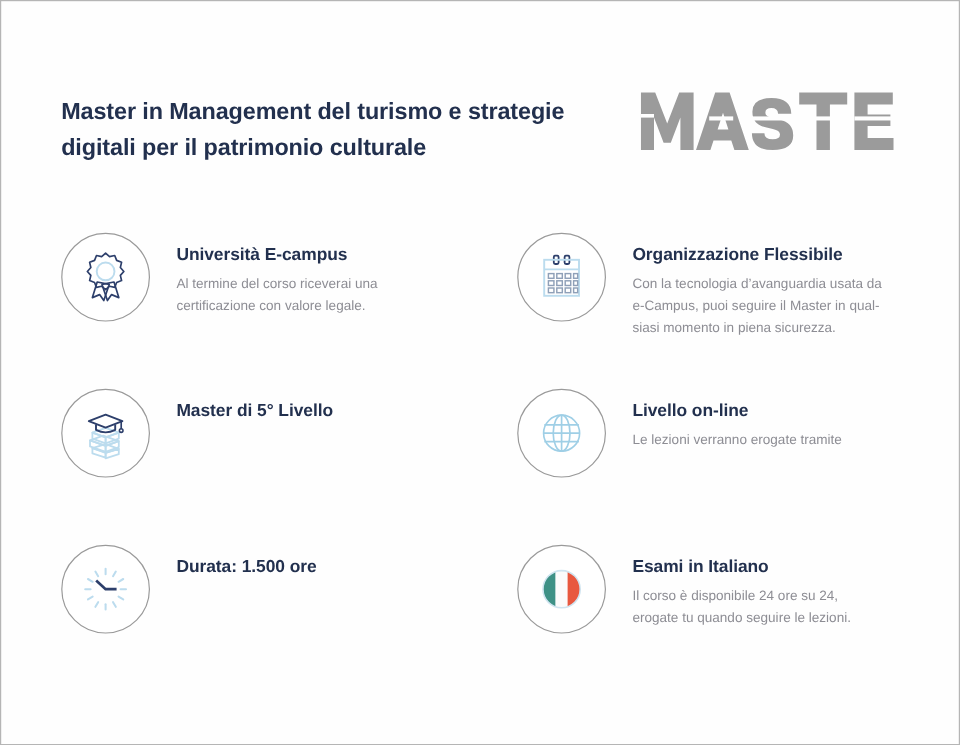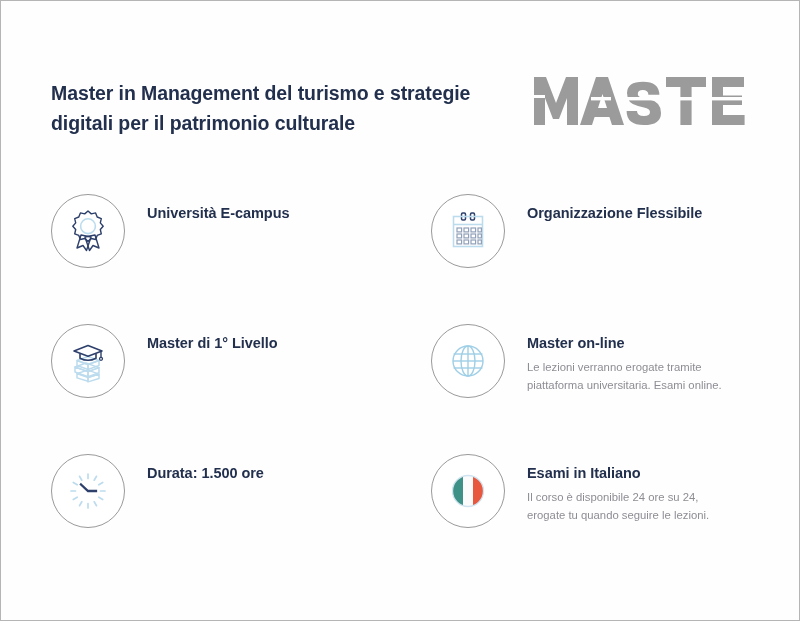--- a/index.html
+++ b/index.html
@@ -152,20 +152,24 @@
       <div class="icon-ring">
         <svg width="46" height="46" viewBox="0 0 46 46" aria-hidden="true">
           <path d="M16 27 l-4 13 l6 -2.5 l3.5 5 l4.5 -13.5 z" fill="none" stroke="#2d3f6b" stroke-width="1.4" stroke-linejoin="round"></path>
           <path d="M30 27 l4 13 l-6 -2.5 l-3.5 5 l-4.5 -13.5 z" fill="none" stroke="#2d3f6b" stroke-width="1.4" stroke-linejoin="round"></path>
           <path d="M23 3 l3.3 2.9 l4.3 -1 l1.6 4.1 l4.1 1.6 l-1 4.3 l2.9 3.3 l-2.9 3.3 l1 4.3 l-4.1 1.6 l-1.6 4.1 l-4.3 -1 l-3.3 2.9 l-3.3 -2.9 l-4.3 1 l-1.6 -4.1 l-4.1 -1.6 l1 -4.3 l-2.9 -3.3 l2.9 -3.3 l-1 -4.3 l4.1 -1.6 l1.6 -4.1 l4.3 1 z" fill="none" stroke="#2d3f6b" stroke-width="1.4" stroke-linejoin="round"></path>
           <circle cx="23" cy="18.2" r="7.4" fill="none" stroke="#bcdcee" stroke-width="1.6"></circle>
         </svg>
       </div>
       <div class="feature-text">
         <div class="feature-title">Università E-campus</div>
+        <div class="feature-body">
+          <span class="ln">Al termine del corso riceverai una</span>
+          <span class="ln">certificazione con valore legale.</span>
+        </div>
       </div>
     </div>
 
     <div class="feature col-right">
       <div class="icon-ring">
         <svg width="46" height="46" viewBox="0 0 46 46" aria-hidden="true">
           <rect x="16.5" y="5" width="4" height="7" rx="1.2" fill="none" stroke="#2d3f6b" stroke-width="1.5"></rect>
           <rect x="25.5" y="5" width="4" height="7" rx="1.2" fill="none" stroke="#2d3f6b" stroke-width="1.5"></rect>
           <rect x="8.5" y="8.5" width="29" height="30" fill="none" stroke="#bcdcee" stroke-width="1.6"></rect>
           <line x1="8.5" y1="16.5" x2="37.5" y2="16.5" stroke="#bcdcee" stroke-width="1.6"></line>
@@ -180,20 +184,25 @@
             <rect x="33" y="26" width="3.4" height="3.9"></rect>
             <rect x="12" y="32" width="4.6" height="3.9"></rect>
             <rect x="19" y="32" width="4.6" height="3.9"></rect>
             <rect x="26" y="32" width="4.6" height="3.9"></rect>
             <rect x="33" y="32" width="3.4" height="3.9"></rect>
           </g>
         </svg>
       </div>
       <div class="feature-text">
         <div class="feature-title">Organizzazione Flessibile</div>
+        <div class="feature-body">
+          <span class="ln">Con la tecnologia d’avanguardia usata da</span>
+          <span class="ln">e-Campus, puoi seguire il Master in qual-</span>
+          <span class="ln">siasi momento in piena sicurezza.</span>
+        </div>
       </div>
     </div>
 
     <div class="feature col-left">
       <div class="icon-ring">
         <svg width="46" height="46" viewBox="0 0 46 46" aria-hidden="true">
           <g fill="none" stroke="#bcdcee" stroke-width="1.5" stroke-linejoin="round">
             <path d="M12 22.5 l11 -4 l11 4 l-11 4 z"></path>
             <path d="M12 22.5 v5 l11 4 v-5 z"></path>
             <path d="M34 22.5 v5 l-11 4 v-5 z"></path>
@@ -204,42 +213,41 @@
             <path d="M12 35.5 v4.4 l11 3.4 v-4.4 z"></path>
             <path d="M34 36.1 v4.4 l-11 3.4 v-4.4 z"></path>
           </g>
           <path d="M23 7.5 l14 5.4 l-14 5.4 l-14 -5.4 z" fill="none" stroke="#2d3f6b" stroke-width="1.6" stroke-linejoin="round"></path>
           <path d="M15 15.8 v4.4 q8 4.2 16 0 v-4.4" fill="none" stroke="#2d3f6b" stroke-width="1.6" stroke-linejoin="round"></path>
           <path d="M36 13.3 v6.4" fill="none" stroke="#2d3f6b" stroke-width="1.4"></path>
           <circle cx="36" cy="20.8" r="1.5" fill="none" stroke="#2d3f6b" stroke-width="1.3"></circle>
         </svg>
       </div>
       <div class="feature-text">
-        <div class="feature-title">Master di 1° Livello</div>
+        <div class="feature-title">Master di 5° Livello</div>
       </div>
     </div>
 
     <div class="feature col-right">
       <div class="icon-ring">
         <svg width="46" height="46" viewBox="0 0 46 46" aria-hidden="true">
           <g fill="none" stroke="#9fcfe6" stroke-width="1.4">
             <circle cx="23" cy="23" r="15"></circle>
             <ellipse cx="23" cy="23" rx="7" ry="15"></ellipse>
             <line x1="23" y1="8" x2="23" y2="38"></line>
             <line x1="8.6" y1="16" x2="37.4" y2="16"></line>
             <line x1="8" y1="23" x2="38" y2="23"></line>
             <line x1="8.6" y1="30" x2="37.4" y2="30"></line>
           </g>
         </svg>
       </div>
       <div class="feature-text">
-        <div class="feature-title">Master on-line</div>
+        <div class="feature-title">Livello on-line</div>
         <div class="feature-body">
           <span class="ln">Le lezioni verranno erogate tramite</span>
-          <span class="ln">piattaforma universitaria. Esami online.</span>
         </div>
       </div>
     </div>
 
     <div class="feature col-left">
       <div class="icon-ring">
         <svg width="46" height="46" viewBox="0 0 46 46" aria-hidden="true">
           <g stroke="#bcdcee" stroke-width="1.7" stroke-linecap="round">
             <line x1="23" y1="6" x2="23" y2="10.5"></line>
             <line x1="31.5" y1="8.3" x2="29.2" y2="12.2"></line>

